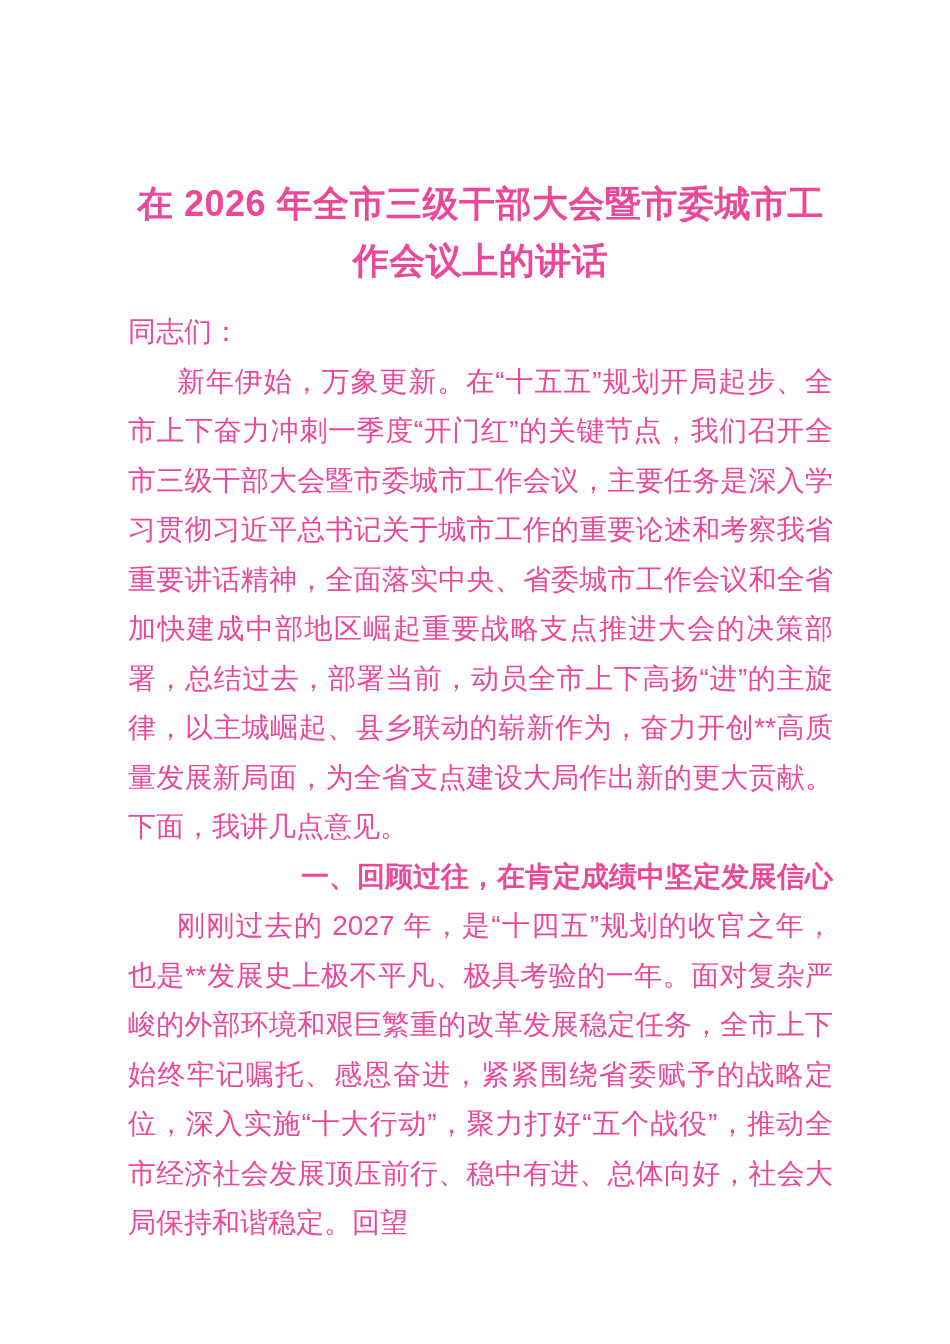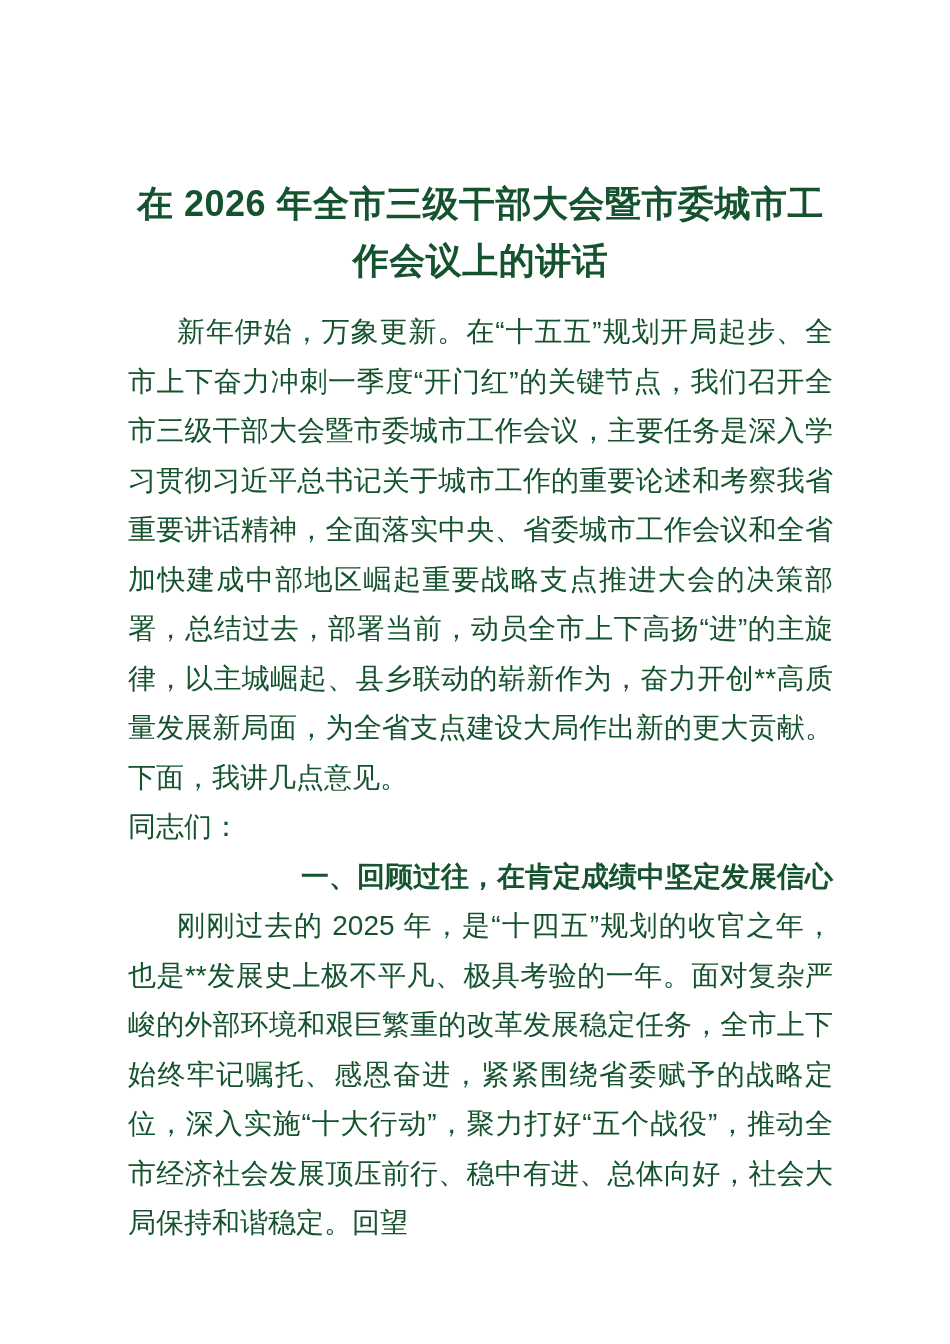--- a/index.html
+++ b/index.html
@@ -5,21 +5,21 @@
   html, body {
     margin: 0;
     padding: 0;
     background: #ffffff;
   }
   .page {
     position: relative;
     width: 950px;
     height: 1344px;
     background: #ffffff;
-    color: #14532d;
+    color: #ec4899;
     font-family: "Liberation Sans", sans-serif;
     overflow: hidden;
     border-radius: 32px;
   }
   .content {
     position: absolute;
     left: 128px;
     top: 175px;
     width: 705px;
   }
@@ -51,21 +51,21 @@
     text-align: right;
   }
 </style>
 </head>
 <body>
 
 <div class="page">
   <div class="content">
     <h1 class="doc-title">在 2026 年全市三级干部大会暨市委城市工作会议上的讲话</h1>
 
+    <p class="para salutation">同志们：</p>
+
     <p class="para indent">新年伊始，万象更新。在“十五五”规划开局起步、全市上下奋力冲刺一季度“开门红”的关键节点，我们召开全市三级干部大会暨市委城市工作会议，主要任务是深入学习贯彻习近平总书记关于城市工作的重要论述和考察我省重要讲话精神，全面落实中央、省委城市工作会议和全省加快建成中部地区崛起重要战略支点推进大会的决策部署，总结过去，部署当前，动员全市上下高扬“进”的主旋律，以主城崛起、县乡联动的崭新作为，奋力开创**高质量发展新局面，为全省支点建设大局作出新的更大贡献。下面，我讲几点意见。</p>
-
-    <p class="para salutation">同志们：</p>
 
     <p class="para indent heading">一、回顾过往，在肯定成绩中坚定发展信心</p>
 
-    <p class="para indent">刚刚过去的 2025 年，是“十四五”规划的收官之年，也是**发展史上极不平凡、极具考验的一年。面对复杂严峻的外部环境和艰巨繁重的改革发展稳定任务，全市上下始终牢记嘱托、感恩奋进，紧紧围绕省委赋予的战略定位，深入实施“十大行动”，聚力打好“五个战役”，推动全市经济社会发展顶压前行、稳中有进、总体向好，社会大局保持和谐稳定。回望</p>
+    <p class="para indent">刚刚过去的 2027 年，是“十四五”规划的收官之年，也是**发展史上极不平凡、极具考验的一年。面对复杂严峻的外部环境和艰巨繁重的改革发展稳定任务，全市上下始终牢记嘱托、感恩奋进，紧紧围绕省委赋予的战略定位，深入实施“十大行动”，聚力打好“五个战役”，推动全市经济社会发展顶压前行、稳中有进、总体向好，社会大局保持和谐稳定。回望</p>
   </div>
 </div>
 
 </body></html>

